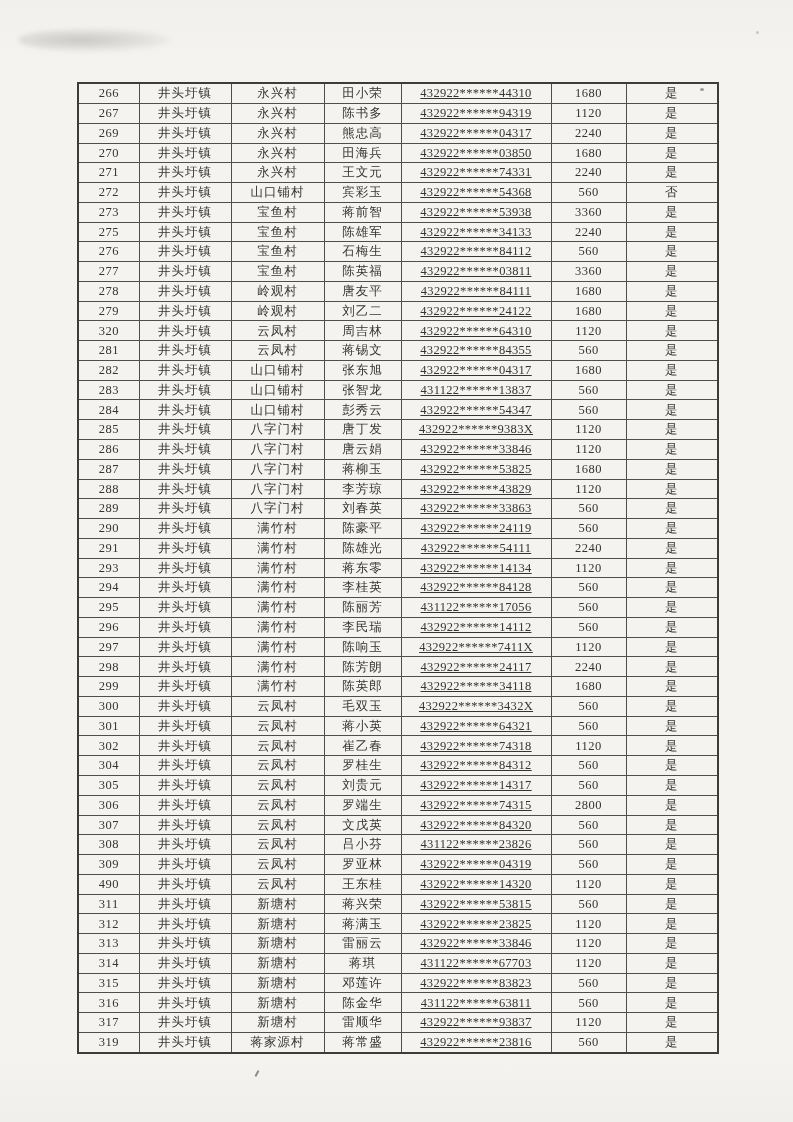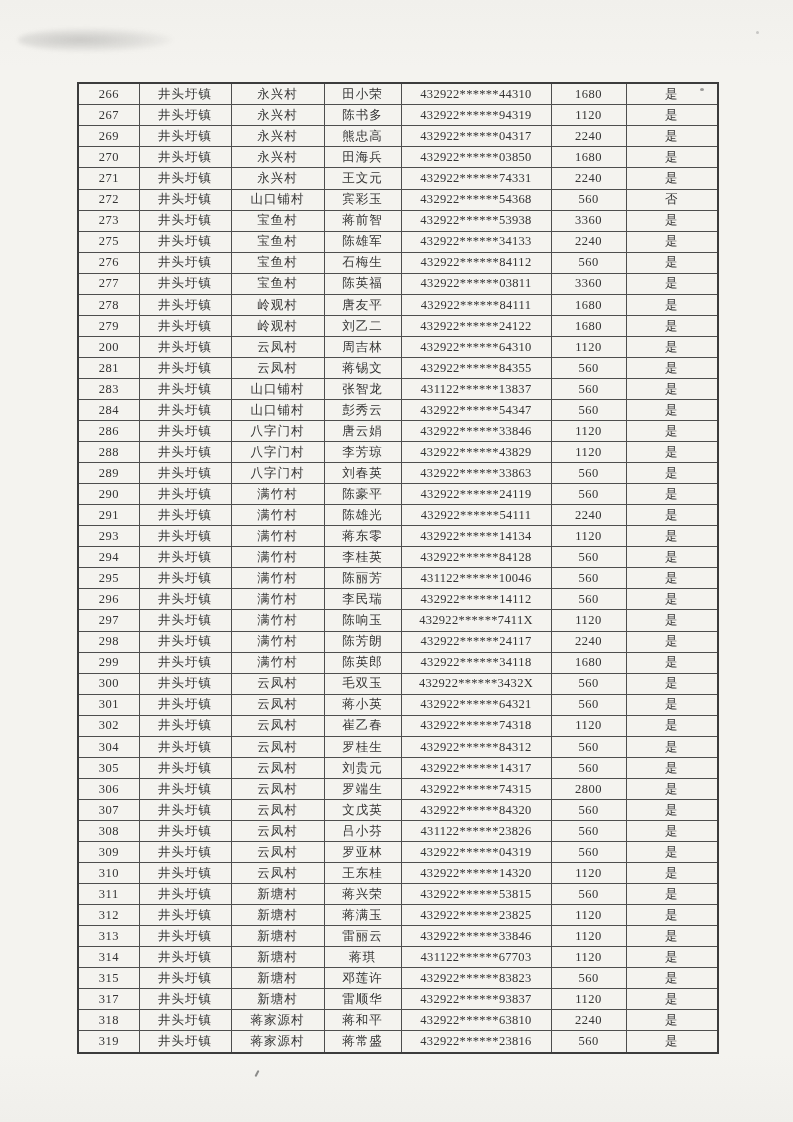--- a/index.html
+++ b/index.html
@@ -82,20 +82,21 @@
   }
   td.col-no, td.col-amount {
     font-size: 13px;
     letter-spacing: 0.5px;
   }
   td.col-id {
     border-left: 2px solid #3c3c3c;
     border-right: 2px solid #3c3c3c;
     font-size: 13.5px;
     letter-spacing: 0.3px;
+    text-decoration: underline;
   }
   td.col-town, td.col-village, td.col-name, td.col-eligible {
     font-size: 12.5px;
     letter-spacing: 1px;
   }
 </style>
 </head>
 <body>
 
 <div class="page">
@@ -218,35 +219,44 @@
         <tr>
           <td class="col-no">279</td>
           <td class="col-town">井头圩镇</td>
           <td class="col-village">岭观村</td>
           <td class="col-name">刘乙二</td>
           <td class="col-id">432922******24122</td>
           <td class="col-amount">1680</td>
           <td class="col-eligible">是</td>
         </tr>
         <tr>
-          <td class="col-no">200</td>
+          <td class="col-no">320</td>
           <td class="col-town">井头圩镇</td>
           <td class="col-village">云凤村</td>
           <td class="col-name">周吉林</td>
           <td class="col-id">432922******64310</td>
           <td class="col-amount">1120</td>
           <td class="col-eligible">是</td>
         </tr>
         <tr>
           <td class="col-no">281</td>
           <td class="col-town">井头圩镇</td>
           <td class="col-village">云凤村</td>
           <td class="col-name">蒋锡文</td>
           <td class="col-id">432922******84355</td>
           <td class="col-amount">560</td>
+          <td class="col-eligible">是</td>
+        </tr>
+        <tr>
+          <td class="col-no">282</td>
+          <td class="col-town">井头圩镇</td>
+          <td class="col-village">山口铺村</td>
+          <td class="col-name">张东旭</td>
+          <td class="col-id">432922******04317</td>
+          <td class="col-amount">1680</td>
           <td class="col-eligible">是</td>
         </tr>
         <tr>
           <td class="col-no">283</td>
           <td class="col-town">井头圩镇</td>
           <td class="col-village">山口铺村</td>
           <td class="col-name">张智龙</td>
           <td class="col-id">431122******13837</td>
           <td class="col-amount">560</td>
           <td class="col-eligible">是</td>
@@ -254,29 +264,47 @@
         <tr>
           <td class="col-no">284</td>
           <td class="col-town">井头圩镇</td>
           <td class="col-village">山口铺村</td>
           <td class="col-name">彭秀云</td>
           <td class="col-id">432922******54347</td>
           <td class="col-amount">560</td>
           <td class="col-eligible">是</td>
         </tr>
         <tr>
+          <td class="col-no">285</td>
+          <td class="col-town">井头圩镇</td>
+          <td class="col-village">八字门村</td>
+          <td class="col-name">唐丁发</td>
+          <td class="col-id">432922******9383X</td>
+          <td class="col-amount">1120</td>
+          <td class="col-eligible">是</td>
+        </tr>
+        <tr>
           <td class="col-no">286</td>
           <td class="col-town">井头圩镇</td>
           <td class="col-village">八字门村</td>
           <td class="col-name">唐云娟</td>
           <td class="col-id">432922******33846</td>
           <td class="col-amount">1120</td>
           <td class="col-eligible">是</td>
         </tr>
         <tr>
+          <td class="col-no">287</td>
+          <td class="col-town">井头圩镇</td>
+          <td class="col-village">八字门村</td>
+          <td class="col-name">蒋柳玉</td>
+          <td class="col-id">432922******53825</td>
+          <td class="col-amount">1680</td>
+          <td class="col-eligible">是</td>
+        </tr>
+        <tr>
           <td class="col-no">288</td>
           <td class="col-town">井头圩镇</td>
           <td class="col-village">八字门村</td>
           <td class="col-name">李芳琼</td>
           <td class="col-id">432922******43829</td>
           <td class="col-amount">1120</td>
           <td class="col-eligible">是</td>
         </tr>
         <tr>
           <td class="col-no">289</td>
@@ -321,21 +349,21 @@
           <td class="col-name">李桂英</td>
           <td class="col-id">432922******84128</td>
           <td class="col-amount">560</td>
           <td class="col-eligible">是</td>
         </tr>
         <tr>
           <td class="col-no">295</td>
           <td class="col-town">井头圩镇</td>
           <td class="col-village">满竹村</td>
           <td class="col-name">陈丽芳</td>
-          <td class="col-id">431122******10046</td>
+          <td class="col-id">431122******17056</td>
           <td class="col-amount">560</td>
           <td class="col-eligible">是</td>
         </tr>
         <tr>
           <td class="col-no">296</td>
           <td class="col-town">井头圩镇</td>
           <td class="col-village">满竹村</td>
           <td class="col-name">李民瑞</td>
           <td class="col-id">432922******14112</td>
           <td class="col-amount">560</td>
@@ -443,21 +471,21 @@
         <tr>
           <td class="col-no">309</td>
           <td class="col-town">井头圩镇</td>
           <td class="col-village">云凤村</td>
           <td class="col-name">罗亚林</td>
           <td class="col-id">432922******04319</td>
           <td class="col-amount">560</td>
           <td class="col-eligible">是</td>
         </tr>
         <tr>
-          <td class="col-no">310</td>
+          <td class="col-no">490</td>
           <td class="col-town">井头圩镇</td>
           <td class="col-village">云凤村</td>
           <td class="col-name">王东桂</td>
           <td class="col-id">432922******14320</td>
           <td class="col-amount">1120</td>
           <td class="col-eligible">是</td>
         </tr>
         <tr>
           <td class="col-no">311</td>
           <td class="col-town">井头圩镇</td>
@@ -497,35 +525,35 @@
         <tr>
           <td class="col-no">315</td>
           <td class="col-town">井头圩镇</td>
           <td class="col-village">新塘村</td>
           <td class="col-name">邓莲许</td>
           <td class="col-id">432922******83823</td>
           <td class="col-amount">560</td>
           <td class="col-eligible">是</td>
         </tr>
         <tr>
+          <td class="col-no">316</td>
+          <td class="col-town">井头圩镇</td>
+          <td class="col-village">新塘村</td>
+          <td class="col-name">陈金华</td>
+          <td class="col-id">431122******63811</td>
+          <td class="col-amount">560</td>
+          <td class="col-eligible">是</td>
+        </tr>
+        <tr>
           <td class="col-no">317</td>
           <td class="col-town">井头圩镇</td>
           <td class="col-village">新塘村</td>
           <td class="col-name">雷顺华</td>
           <td class="col-id">432922******93837</td>
           <td class="col-amount">1120</td>
-          <td class="col-eligible">是</td>
-        </tr>
-        <tr>
-          <td class="col-no">318</td>
-          <td class="col-town">井头圩镇</td>
-          <td class="col-village">蒋家源村</td>
-          <td class="col-name">蒋和平</td>
-          <td class="col-id">432922******63810</td>
-          <td class="col-amount">2240</td>
           <td class="col-eligible">是</td>
         </tr>
         <tr>
           <td class="col-no">319</td>
           <td class="col-town">井头圩镇</td>
           <td class="col-village">蒋家源村</td>
           <td class="col-name">蒋常盛</td>
           <td class="col-id">432922******23816</td>
           <td class="col-amount">560</td>
           <td class="col-eligible">是</td>

